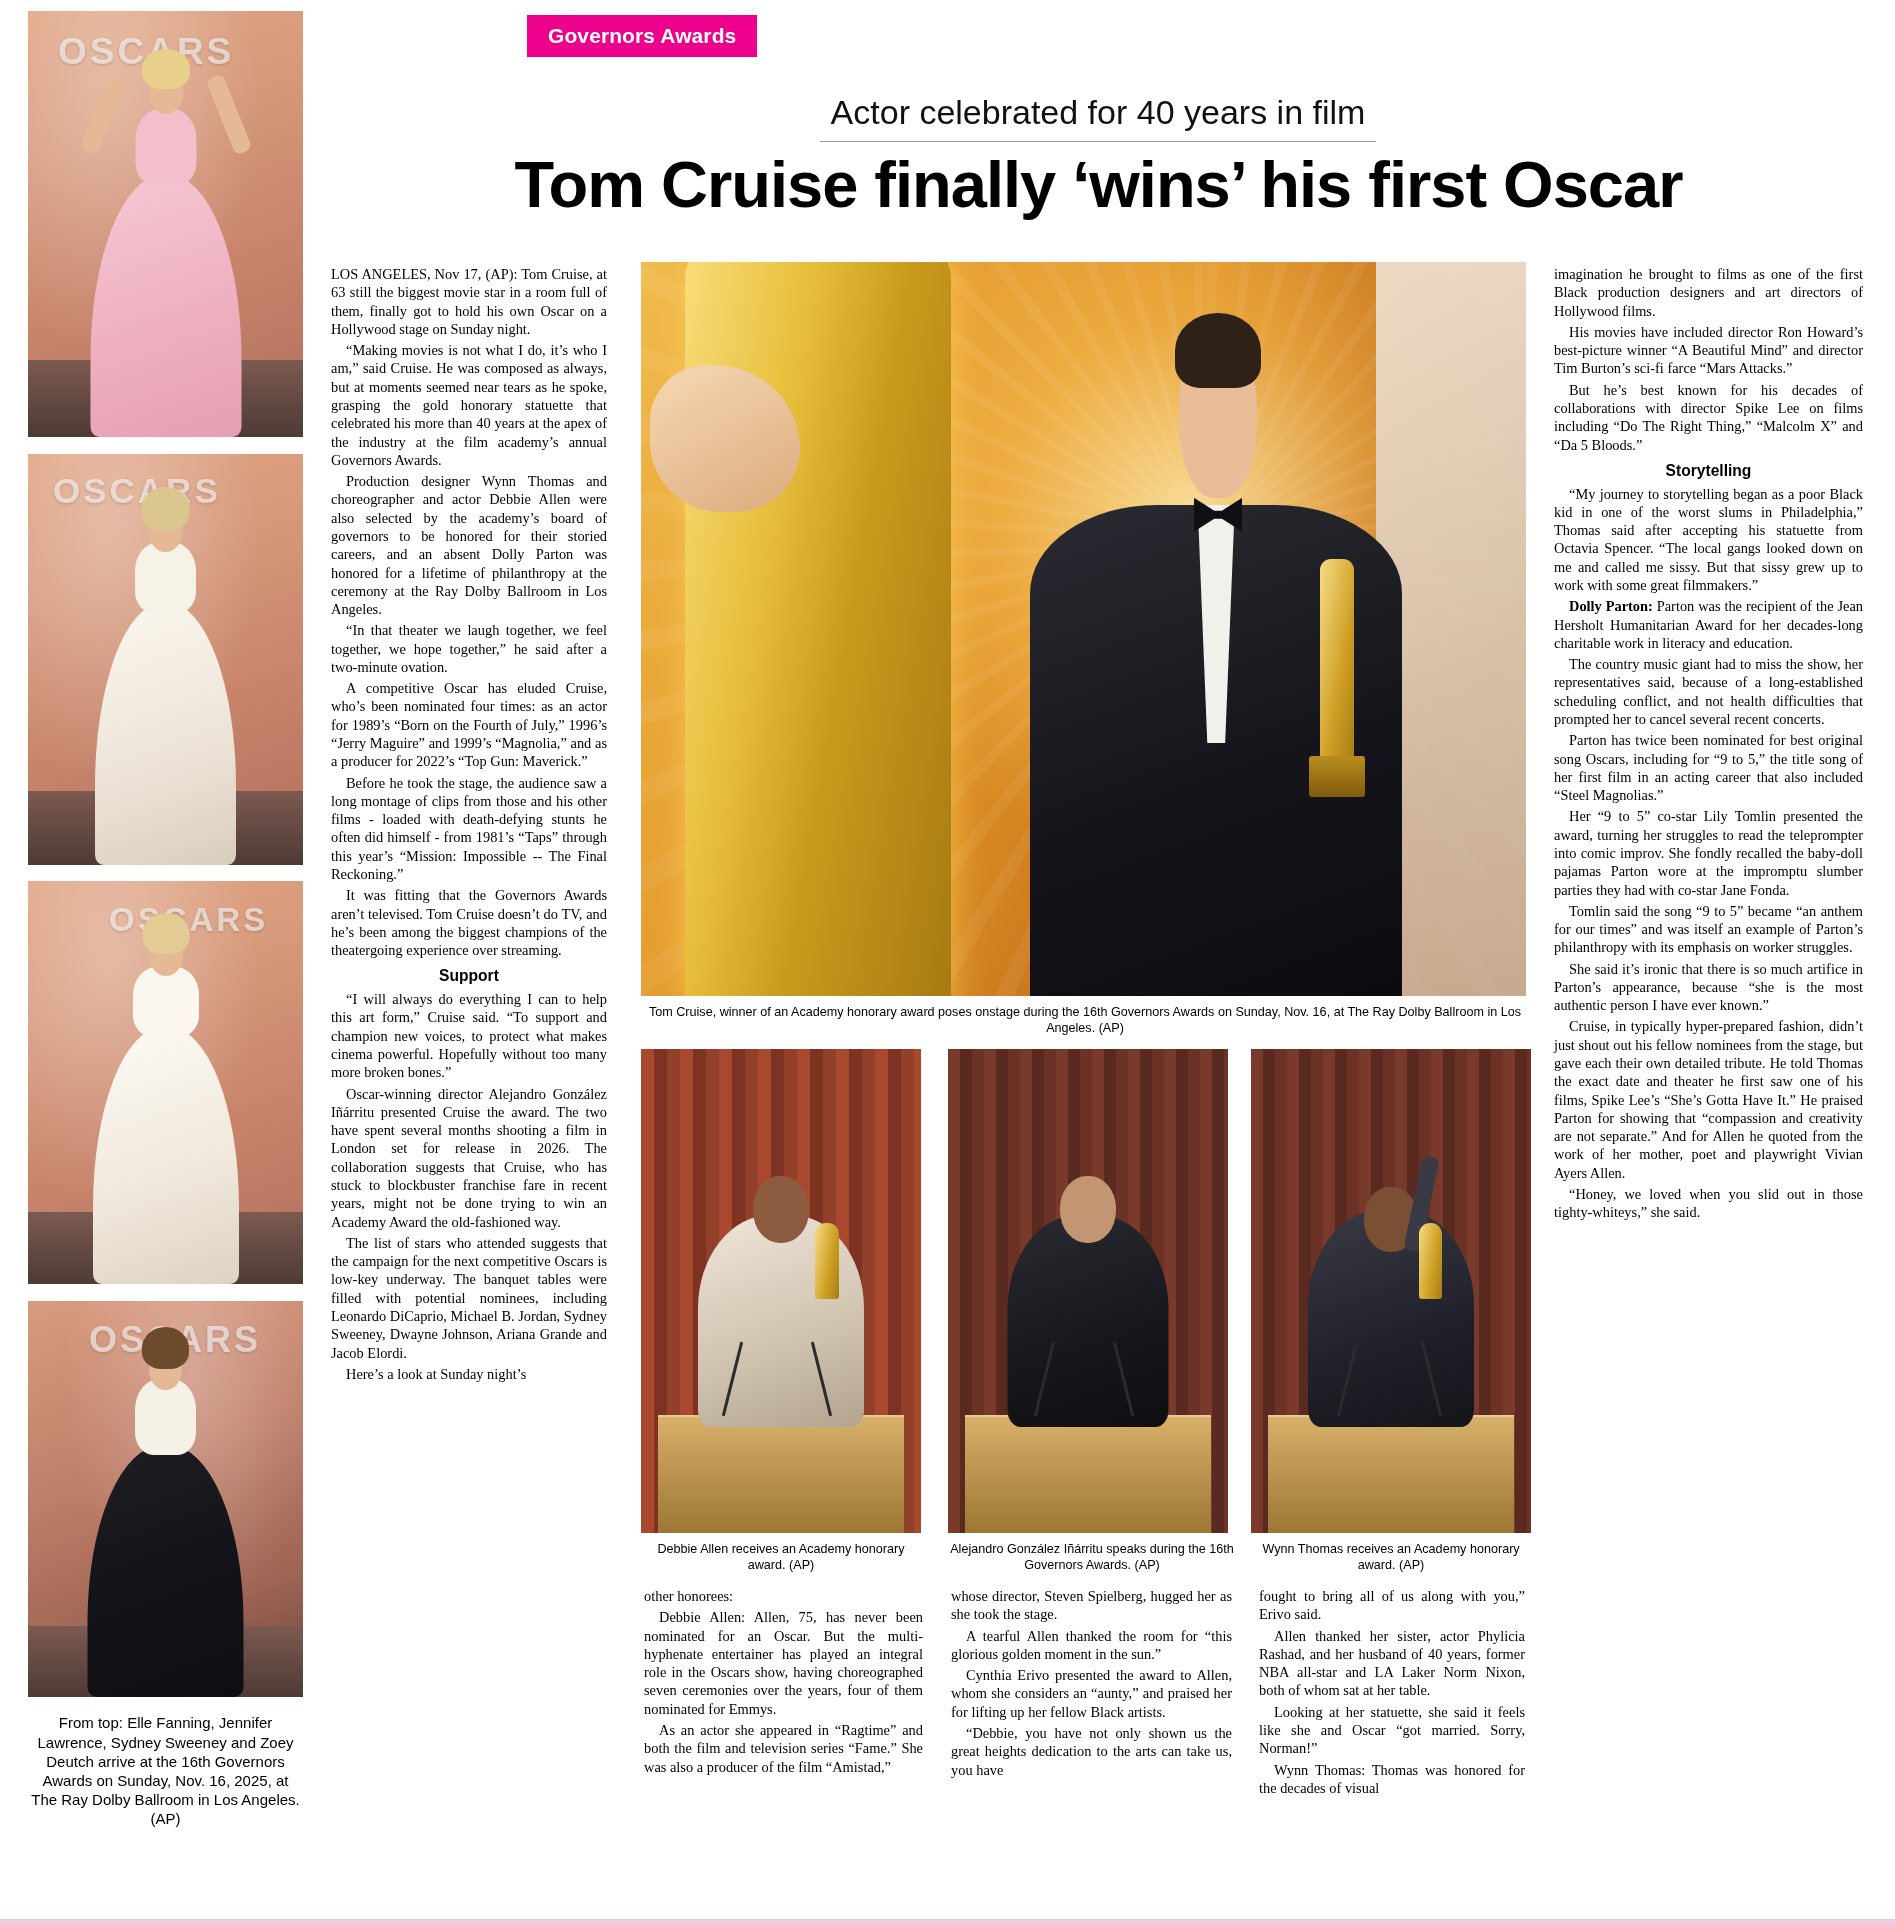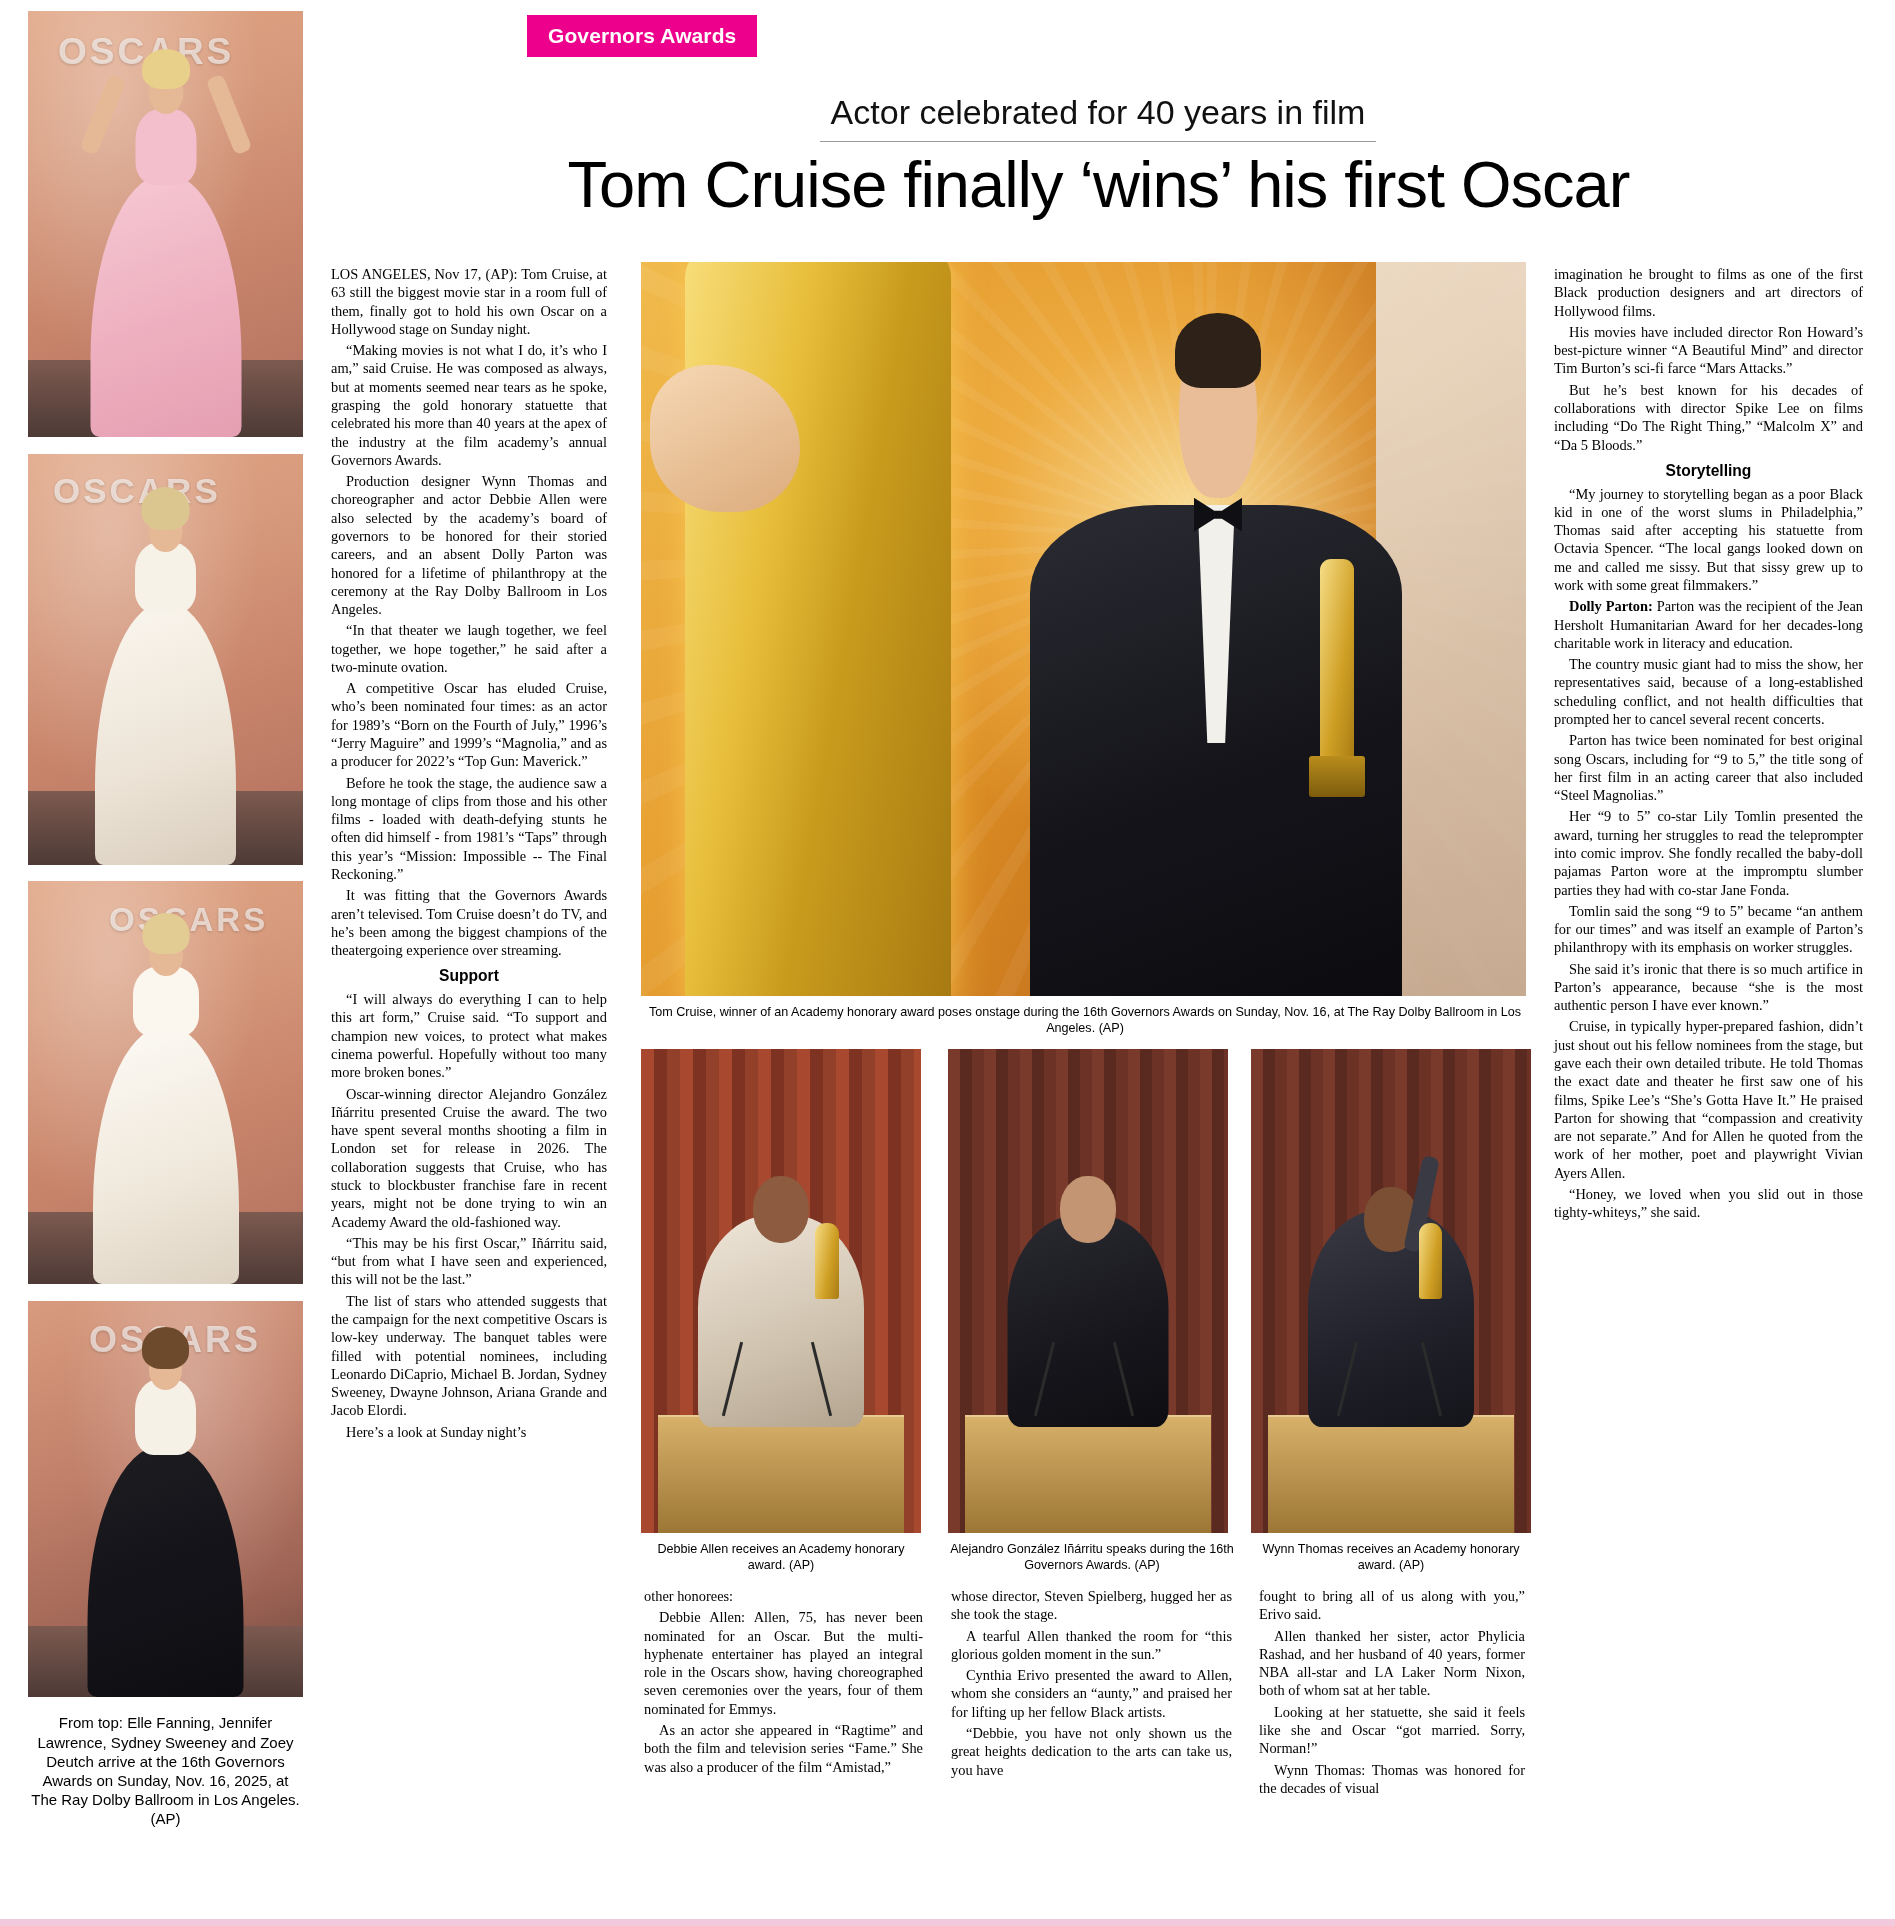--- a/index.html
+++ b/index.html
@@ -128,21 +128,21 @@
     padding:0 11px 9px 11px;
     border-bottom:1.5px solid #9a9a9a;
   }
   .headline{
     position:absolute;
     left:328px;
     top:151px;
     width:1541px;
     text-align:center;
     font-family:"Liberation Sans", sans-serif;
-    font-weight:normal;
+    font-weight:bold;
     font-size:65px;
     line-height:1.04;
     letter-spacing:-1px;
     color:#000;
   }
 
   
   .col{
     position:absolute;
     font-size:14.4px;
@@ -390,21 +390,20 @@
     <p class="first">LOS ANGELES, Nov 17, (AP): Tom Cruise, at 63 still the biggest movie star in a room full of them, finally got to hold his own Oscar on a Hollywood stage on Sunday night.</p>
     <p>“Making movies is not what I do, it’s who I am,” said Cruise. He was composed as always, but at moments seemed near tears as he spoke, grasping the gold honorary statuette that celebrated his more than 40 years at the apex of the industry at the film academy’s annual Governors Awards.</p>
     <p>Production designer Wynn Thomas and choreographer and actor Debbie Allen were also selected by the academy’s board of governors to be honored for their storied careers, and an absent Dolly Parton was honored for a lifetime of philanthropy at the ceremony at the Ray Dolby Ballroom in Los Angeles.</p>
     <p>“In that theater we laugh together, we feel together, we hope together,” he said after a two-minute ovation.</p>
     <p>A competitive Oscar has eluded Cruise, who’s been nominated four times: as an actor for 1989’s “Born on the Fourth of July,” 1996’s “Jerry Maguire” and 1999’s “Magnolia,” and as a producer for 2022’s “Top Gun: Maverick.”</p>
     <p>Before he took the stage, the audience saw a long montage of clips from those and his other films - loaded with death-defying stunts he often did himself - from 1981’s “Taps” through this year’s “Mission: Impossible -- The Final Reckoning.”</p>
     <p>It was fitting that the Governors Awards aren’t televised. Tom Cruise doesn’t do TV, and he’s been among the biggest champions of the theatergoing experience over streaming.</p>
     <p class="subhead">Support</p>
     <p>“I will always do everything I can to help this art form,” Cruise said. “To support and champion new voices, to protect what makes cinema powerful. Hopefully without too many more broken bones.”</p>
     <p>Oscar-winning director Alejandro González Iñárritu presented Cruise the award. The two have spent several months shooting a film in London set for release in 2026. The collaboration suggests that Cruise, who has stuck to blockbuster franchise fare in recent years, might not be done trying to win an Academy Award the old-fashioned way.</p>
-    <p>“This may be his first Oscar,” Iñárritu said, “but from what I have seen and experienced, this will not be the last.”</p>
     <p>The list of stars who attended suggests that the campaign for the next competitive Oscars is low-key underway. The banquet tables were filled with potential nominees, including Leonardo DiCaprio, Michael B. Jordan, Sydney Sweeney, Dwayne Johnson, Ariana Grande and Jacob Elordi.</p>
     <p>Here’s a look at Sunday night’s</p>
   </div>
 
   <div class="main-photo">
     <div class="mp-bg"></div>
     <div class="mp-rays"></div>
     <div class="mp-wall"></div>
     <div class="big-statue"></div>
     <div class="big-hand"></div>

